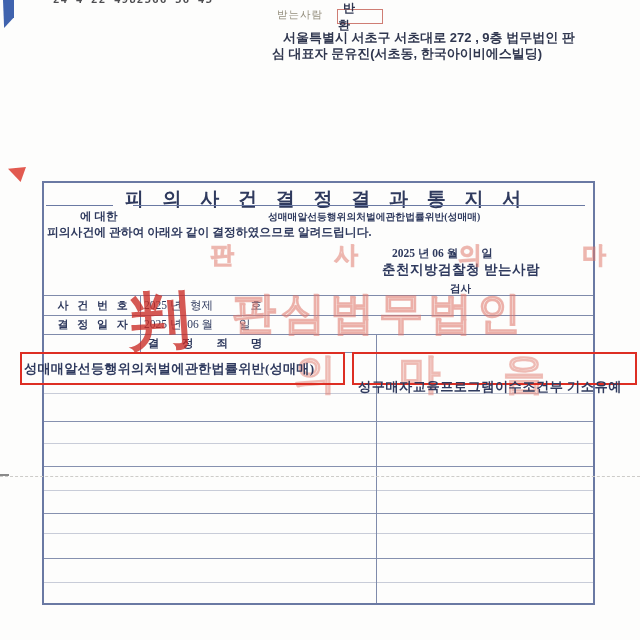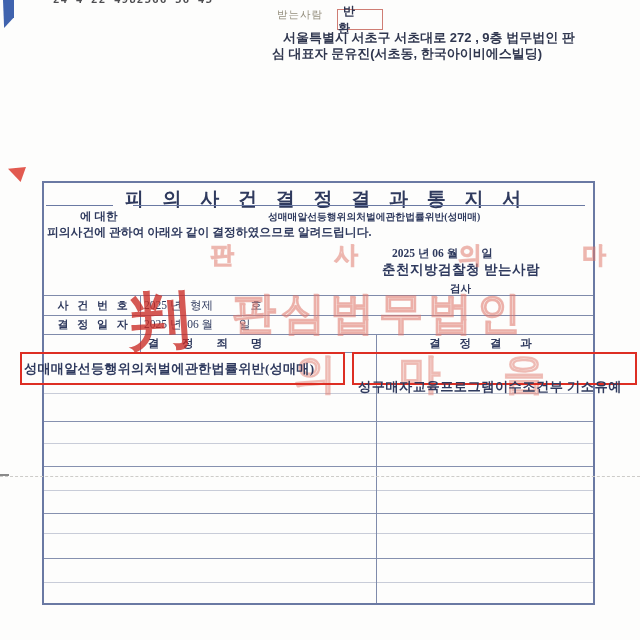--- a/index.html
+++ b/index.html
@@ -12,21 +12,21 @@
     clip-path:polygon(0 0,100% 0,100% 62%,10% 100%); }
 
   
   .cut-text { position:absolute; left:53px; top:0; width:200px; height:6px; overflow:hidden; }
   .cut-text span { position:relative; top:-7px; display:block; font-family:"DejaVu Sans Mono",monospace;
     font-size:11px; font-weight:bold; color:#4d4d50; letter-spacing:1px; white-space:pre; }
 
   
   .recv-label { position:absolute; left:277px; top:8px; font-size:10.5px; color:#938d7c;
     font-family:"Liberation Sans",sans-serif; letter-spacing:1px; }
-  .return-box { position:absolute; left:337px; top:9px; width:46px; height:21px; border:1px solid #cf7d74;
+  .return-box { position:absolute; left:337px; top:9px; width:46px; height:15px; border:1px solid #cf7d74;
     display:flex; align-items:center; justify-content:center; }
   .return-box span { font-size:12px; font-weight:bold; color:#2e3550; letter-spacing:5px; text-indent:5px; }
 
   .addr { position:absolute; left:272px; top:30px; width:330px; font-family:"Liberation Sans",sans-serif;
     font-weight:bold; font-size:13px; color:#30374f; line-height:16px; }
   .addr .l1 { padding-left:11px; }
 
   
   .tri-mark { position:absolute; left:8px; top:167px; width:18px; height:15px; background:#e25a50;
     clip-path:polygon(0 12%,100% 0,70% 100%); }
@@ -135,21 +135,20 @@
 
     <div class="vline mid" style="left:96px; top:112px; height:57px;"></div>
     <div class="vline mid" style="left:332px; top:151px; height:269px;"></div>
 
     <div class="cell-label" style="top:115px;">사 건 번 호</div>
     <div class="cell-value" style="top:115px;">2025 년   형제             호</div>
     <div class="cell-label" style="top:134px;">결 정 일 자</div>
     <div class="cell-value" style="top:134px;">2025 년  06 월         일</div>
 
     <div class="col-head" style="left:0; width:332px; top:153px;">결  정  죄  명</div>
-    <div class="col-head" style="left:332px; width:217px; top:153px; letter-spacing:8px;">결 정 결 과</div>
   </div>
 
   <div class="redbox rb1">
     <span>성매매알선등행위의처벌에관한법률위반(성매매)</span>
   </div>
   <div class="redbox rb2">
     <span>성구매자교육프로그램이수조건부 기소유예</span>
   </div>
 
   <div class="fold"></div>

